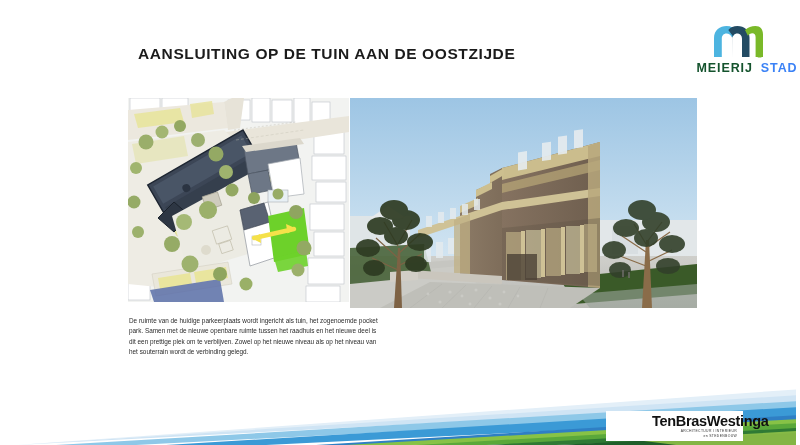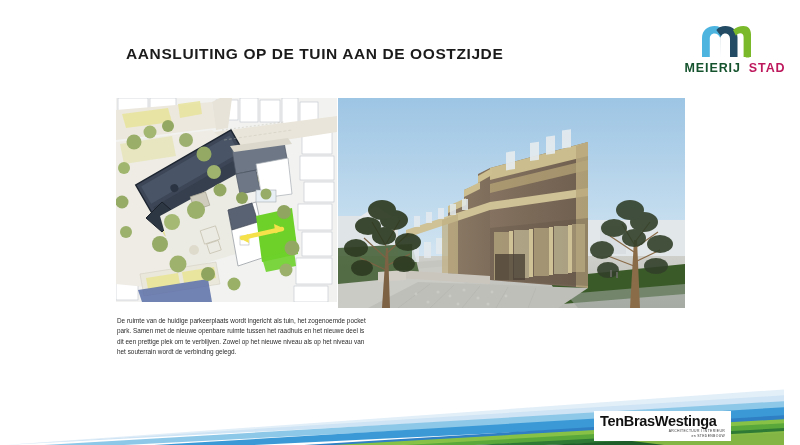--- a/index.html
+++ b/index.html
@@ -10,21 +10,21 @@
   body {
     width: 800px;
     height: 445px;
     overflow: hidden;
     font-family: "Liberation Sans", sans-serif;
     position: relative;
   }
 
   .slide {
     position: absolute;
-    left: 4px; top: 0;
+    left: 16px; top: 0;
     width: 780px;
     height: 445px;
     background: #ffffff;
     overflow: hidden;
   }
 
   
   .slide-title {
     position: absolute;
     left: 122px;
@@ -57,21 +57,21 @@
     left: 2px;
     top: 37px;
     width: 106px;
     text-align: center;
     font-size: 12.5px;
     font-weight: bold;
     letter-spacing: 0.9px;
     white-space: nowrap;
   }
   .wm-a { color: #14532d; }
-  .wm-b { color: #be185d; padding-left: 8px; }
+  .wm-b { color: #3b82f6; padding-left: 8px; }
 
   
   .figure {
     position: absolute;
     overflow: hidden;
     background: #ffffff;
   }
   .figure-plan {
     left: 112px;
     top: 98px;
@@ -122,20 +122,21 @@
     box-sizing: border-box;
   }
   .architect-name {
     font-size: 14.5px;
     font-weight: bold;
     color: #111111;
     letter-spacing: -0.3px;
     line-height: 16px;
     white-space: nowrap;
     font-family: "Liberation Sans", sans-serif;
+    margin-left: 40px;
   }
   .architect-sub {
     font-size: 3.4px;
     color: #333333;
     letter-spacing: 0.35px;
     line-height: 4.6px;
     text-align: right;
     padding-right: 2px;
     white-space: nowrap;
   }

